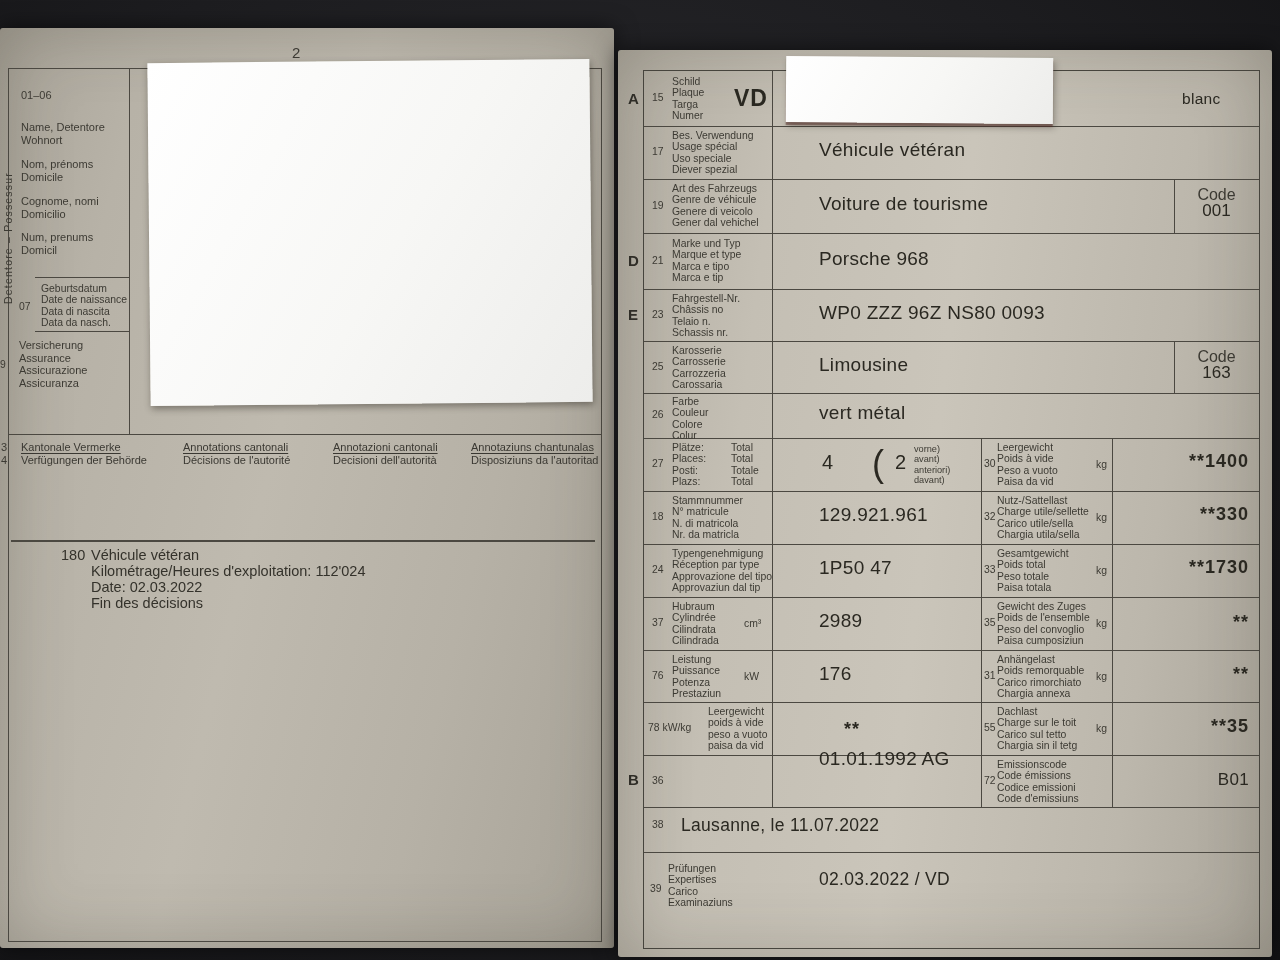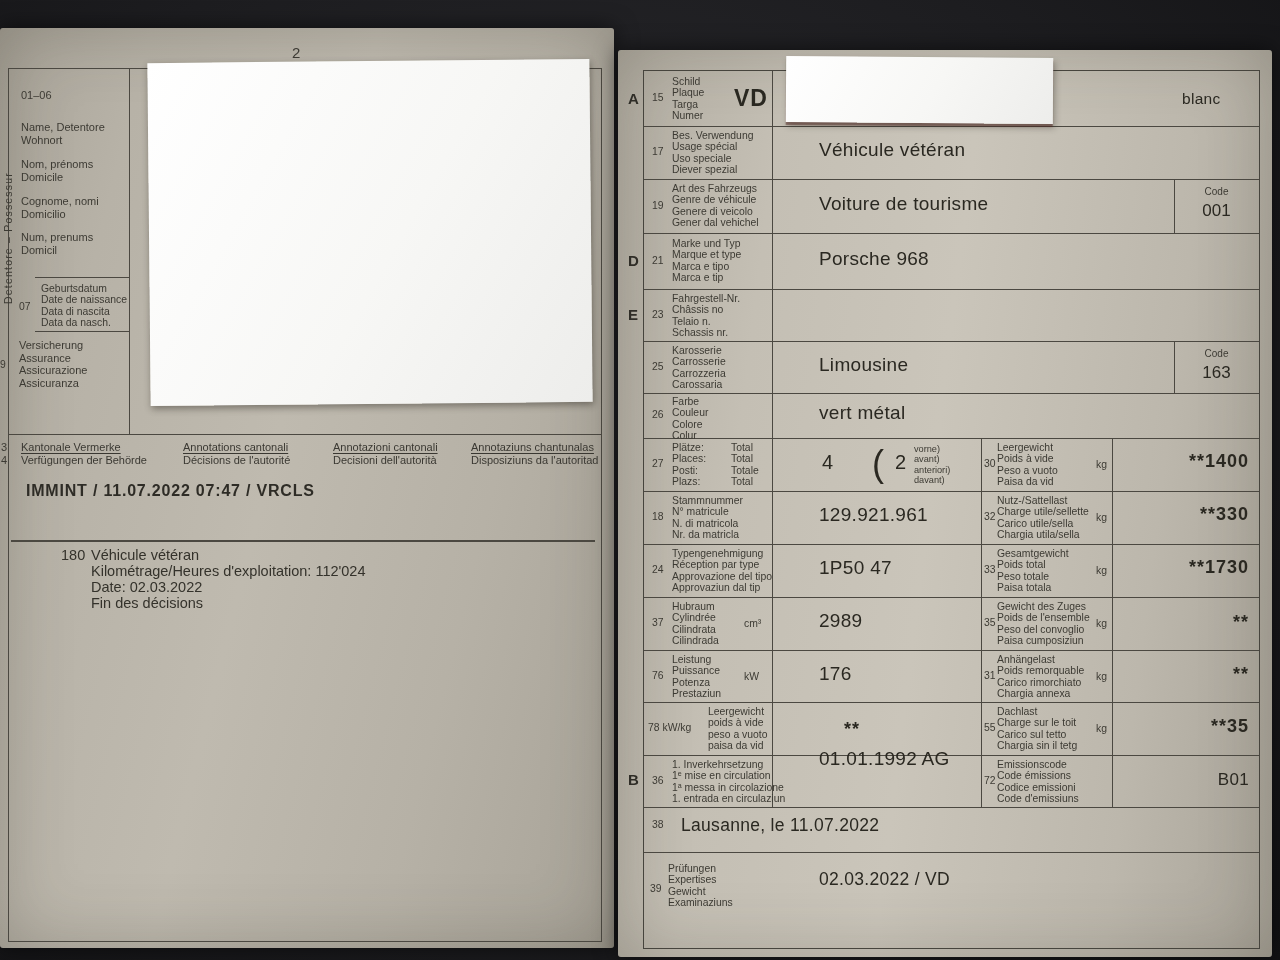--- a/index.html
+++ b/index.html
@@ -29,21 +29,21 @@
   .vert{writing-mode:vertical-rl;transform:rotate(180deg);font-size:10.5px;letter-spacing:1.2px;color:#3c3a33;white-space:nowrap;}
   .u{text-decoration:underline;text-underline-offset:2px;}
   .hdr{font-size:11px;line-height:12.5px;color:#3a3832;white-space:nowrap;}
   .cover{position:absolute;background:linear-gradient(120deg,#ffffff 0%,#f7f7f5 55%,#ededeb 100%);}
   .cover-left{left:149px;top:33px;width:442px;height:343px;transform:rotate(-.55deg);
     box-shadow:1px 3px 7px rgba(40,36,28,.45);}
   .cover-right{left:142px;top:-14px;width:267px;height:66px;transform:rotate(.45deg);
     box-shadow:0 3px 1px rgba(84,44,38,.55),2px 4px 6px rgba(40,36,28,.35);}
   .stamp{font-size:16px;font-weight:600;letter-spacing:.8px;color:#2e2c26;white-space:nowrap;}
   .dec{font-size:14.5px;line-height:16px;color:#34322b;white-space:pre-line;}
-  .codelbl{font-size:10px;color:#3c3a33;}
+  .codelbl{font-size:16px;color:#3c3a33;}
   .codeval{font-size:17px;color:#2a2821;}
   .bracket{font-size:36px;font-weight:200;color:#2a2821;}
   .front-lbl{font-size:9.2px;line-height:10.3px;color:#3c3a33;white-space:pre-line;}
 </style>
 </head>
 <body>
 
 <div class="scene">
 
   <div class="page page-left">
@@ -92,21 +92,20 @@
       </div>
       <div class="abs" style="left:324px;top:372px">
         <div class="hdr u">Annotazioni cantonali</div>
         <div class="hdr">Decisioni dell'autorità</div>
       </div>
       <div class="abs" style="left:462px;top:372px">
         <div class="hdr u">Annotaziuns chantunalas</div>
         <div class="hdr">Disposiziuns da l'autoritad</div>
       </div>
 
-      <div class="abs stamp" style="left:17px;top:413px">IMMINT / 11.07.2022 07:47 / VRCLS</div>
 
       <div class="hl" style="top:471px;left:2px;width:584px;height:2px"></div>
 
       <div class="abs dec" style="left:52px;top:478px">180</div>
       <div class="abs" style="left:82px;top:478px">
         <div class="dec">Véhicule vétéran</div>
         <div class="dec">Kilométrage/Heures d'exploitation: 112'024</div>
         <div class="dec">Date: 02.03.2022</div>
         <div class="dec">Fin des décisions</div>
       </div>
@@ -174,20 +173,21 @@
 Marque et type
 Marca e tipo
 Marca e tip</div>
       <div class="abs typed" style="left:175px;top:177px">Porsche 968</div>
 
       <div class="abs num" style="left:8px;top:238px">23</div>
       <div class="abs lbl" style="left:28px;top:222px">Fahrgestell-Nr.
 Châssis no
 Telaio n.
 Schassis nr.</div>
+      <div class="abs typed" style="left:175px;top:231px">WP0 ZZZ 96Z NS80 0093</div>
 
       <div class="abs num" style="left:8px;top:290px">25</div>
       <div class="abs lbl" style="left:28px;top:274px">Karosserie
 Carrosserie
 Carrozzeria
 Carossaria</div>
       <div class="abs typed" style="left:175px;top:283px">Limousine</div>
       <div class="abs codelbl" style="left:530px;top:277px;width:85px;text-align:center">Code</div>
       <div class="abs codeval" style="left:530px;top:292px;width:85px;text-align:center">163</div>
 
@@ -288,39 +288,35 @@
       <div class="abs stars" style="left:175px;top:648px">**</div>
       <div class="abs num" style="left:340px;top:651px">55</div>
       <div class="abs lbl" style="left:353px;top:635px">Dachlast
 Charge sur le toit
 Carico sul tetto
 Chargia sin il tetg</div>
       <div class="abs unit" style="left:452px;top:652px">kg</div>
       <div class="abs stars rval" style="left:468px;top:645px">**35</div>
 
       <div class="abs num" style="left:8px;top:704px">36</div>
-      <div class="abs lbl" style="left:28px;top:688px">1. Inverkehrsetzung
-1ᵉ mise en circulation
-1ᵃ messa in circolazione
-1. entrada en circulaziun</div>
       <div class="abs typed" style="left:175px;top:677px">01.01.1992 AG</div>
       <div class="abs num" style="left:340px;top:704px">72</div>
       <div class="abs lbl" style="left:353px;top:688px">Emissionscode
 Code émissions
 Codice emissioni
 Code d'emissiuns</div>
       <div class="abs typed-sm rval" style="left:468px;top:699px">B01</div>
 
       <div class="abs num" style="left:8px;top:748px">38</div>
       <div class="abs typed-sm" style="left:37px;top:744px;font-size:17.5px">Lausanne, le 11.07.2022</div>
 
       <div class="abs num" style="left:6px;top:812px">39</div>
       <div class="abs lbl" style="left:24px;top:792px">Prüfungen
 Expertises
-Gewicht
+Carico
 Examinaziuns</div>
       <div class="abs typed-sm" style="left:175px;top:798px;font-size:17.5px">02.03.2022 / VD</div>
 
       <div class="cover cover-right"></div>
     </div>
   </div>
 
 </div>
 
 </body></html>

